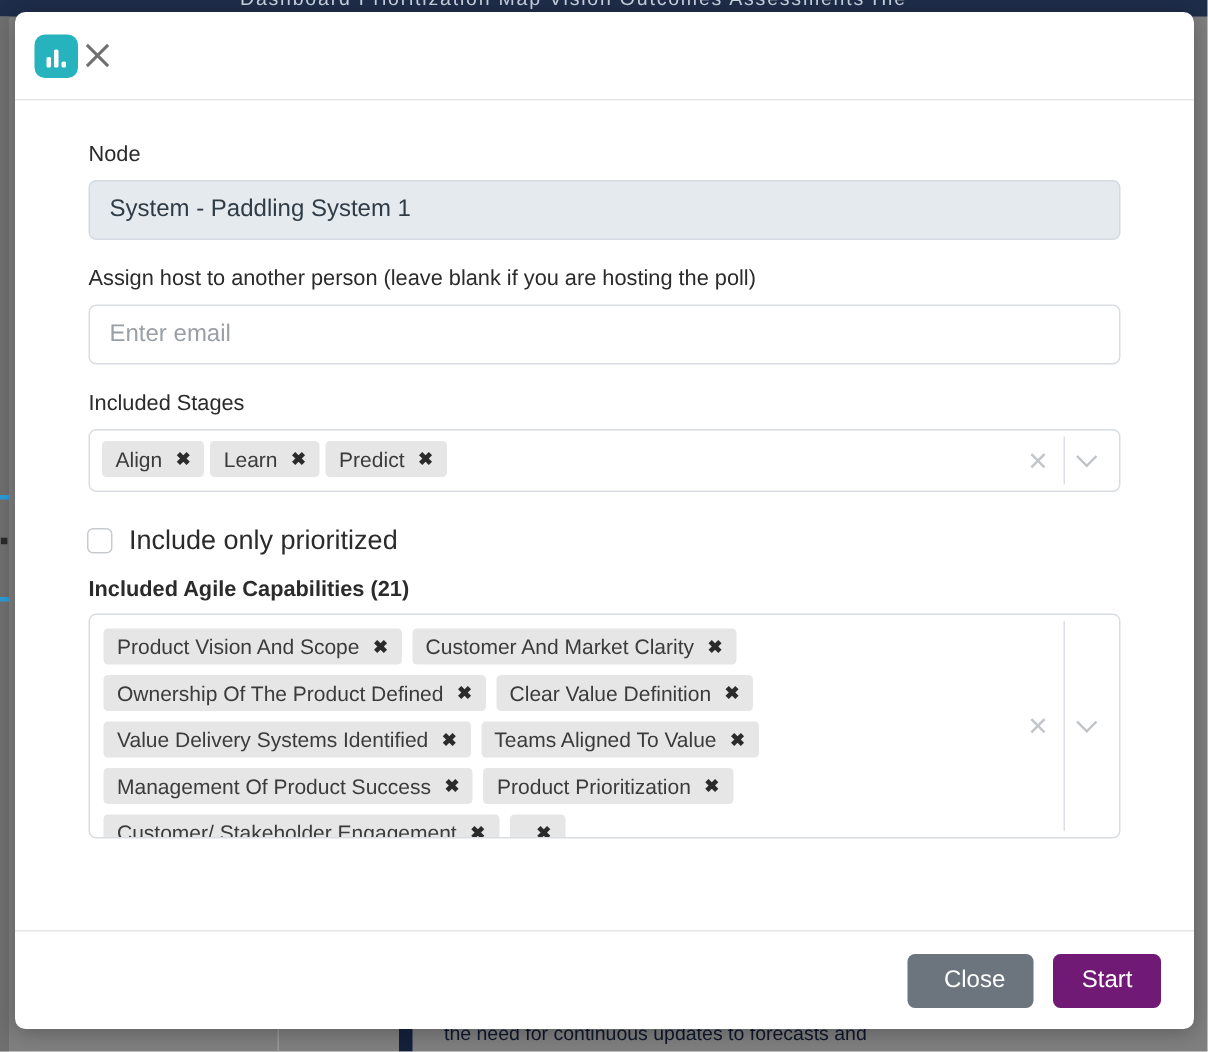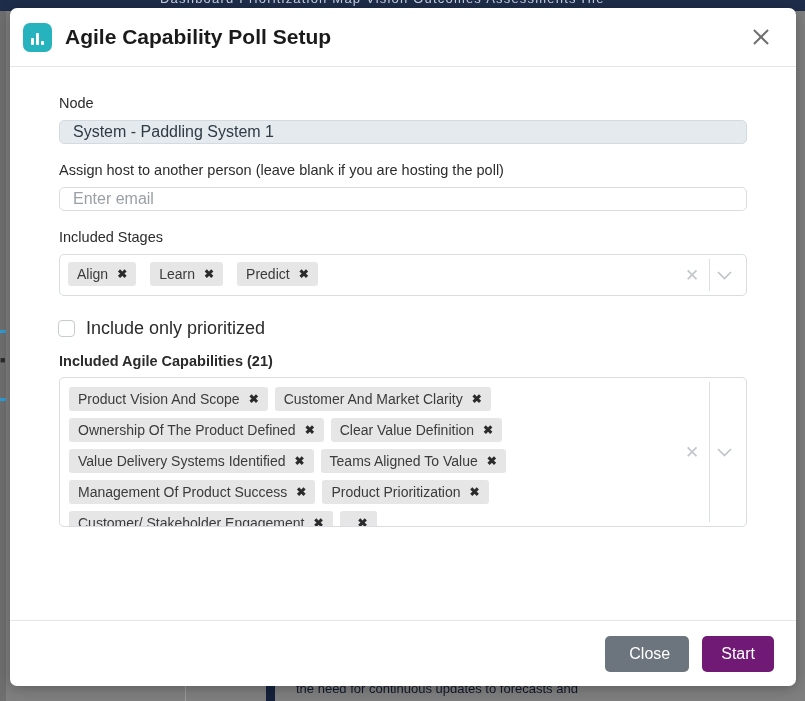--- a/index.html
+++ b/index.html
@@ -121,21 +121,21 @@
   }
   .field-label {
     font-size: 14.5px;
     color: #2b2b2b;
     margin-bottom: 9px;
   }
   .group { margin-bottom: 18px; }
 
   .input-box {
     width: 688px;
-    height: 24px;
+    height: 40px;
     border: 1px solid #d9dde2;
     border-radius: 5px;
     display: flex;
     align-items: center;
     padding: 0 13px;
     font-size: 16px;
     background: #ffffff;
   }
   .input-box.readonly {
     background: #e5eaef;
@@ -152,21 +152,21 @@
     display: flex;
     align-items: stretch;
     background: #fff;
     overflow: hidden;
   }
   .ms-tags {
     flex: 1 1 auto;
     display: flex;
     flex-wrap: wrap;
     align-content: flex-start;
-    gap: 14px;
+    gap: 4px;
     padding: 7px 8px;
     overflow: hidden;
   }
   .tag {
     background: #e6e6e6;
     border-radius: 3px;
     height: 24px;
     display: inline-flex;
     align-items: center;
     padding: 0 9px;
@@ -274,21 +274,20 @@
 </div>
 
 <div id="modal">
 
   <div id="modal-header">
     <div id="brand-icon">
       <span class="bar b1"></span>
         <span class="bar b2"></span>
         <span class="bar b3"></span>
     </div>
-    <div id="modal-title">Agile Capability Poll Setup</div>
     <div id="close-icon"></div>
   </div>
 
   <div id="modal-body">
 
     <div class="group">
       <div class="field-label">Node</div>
       <div class="input-box readonly">
         <span>System - Paddling System 1</span>
       </div>

